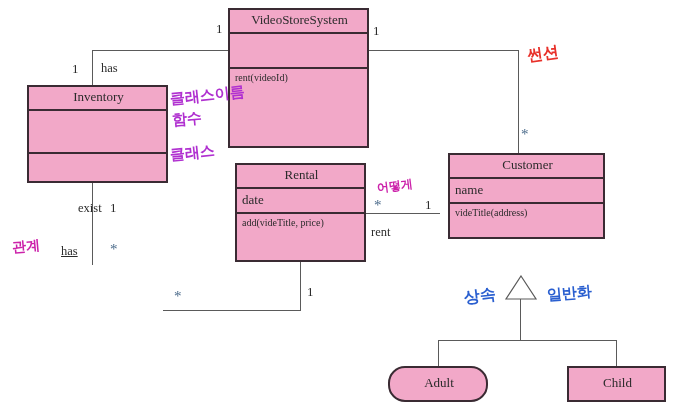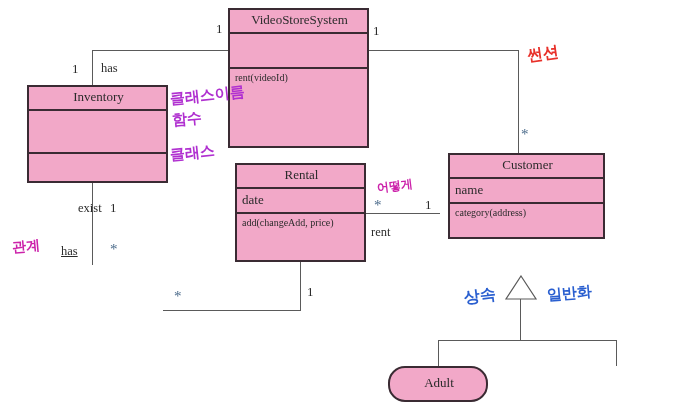--- a/index.html
+++ b/index.html
@@ -154,39 +154,42 @@
     <div class="uml-name">Inventory</div>
     <div class="uml-attrs empty"></div>
   </div>
 
   <div class="uml-class" style="left:235px; top:163px; width:131px; height:99px;">
     <div class="uml-name">Rental</div>
     <div class="uml-attrs">
       <div class="uml-row">date</div>
     </div>
     <div class="uml-ops">
-      <div class="uml-row">add(changeAdd, price)</div>
+      <div class="uml-row">add(videTitle, price)</div>
     </div>
   </div>
 
   <div class="uml-class" style="left:440px; top:153px; width:157px; height:86px;margin-left:8px;">
     <div class="uml-name">Customer</div>
     <div class="uml-attrs">
       <div class="uml-row">name</div>
     </div>
     <div class="uml-ops">
-      <div class="uml-row">category(address)</div>
+      <div class="uml-row">videTitle(address)</div>
     </div>
   </div>
 
 
   <div class="uml-class" style="left:388px; top:366px; width:100px; height:36px; justify-content:center;border-radius:17px;">
     <div class="uml-name no-rule">Adult</div>
   </div>
 
+  <div class="uml-class" style="left:567px; top:366px; width:99px; height:36px; justify-content:center;">
+    <div class="uml-name no-rule">Child</div>
+  </div>
 
   <div class="hand hand-purple" style="left:170px; top:92px; font-size:15px; transform:rotate(-6deg);">클래스이름</div>
 
   <div class="hand hand-purple" style="left:172px; top:113px; font-size:15px; transform:rotate(-5deg);">함수</div>
 
   <div class="hand hand-purple" style="left:170px; top:148px; font-size:15px; transform:rotate(-6deg);">클래스</div>
 
   <div class="hand hand-magenta" style="left:12px; top:240px; font-size:14px; transform:rotate(-5deg);">관계</div>
 
   <div class="hand hand-magenta" style="left:377px; top:182px; font-size:12px; transform:rotate(-7deg);">어떻게</div>

